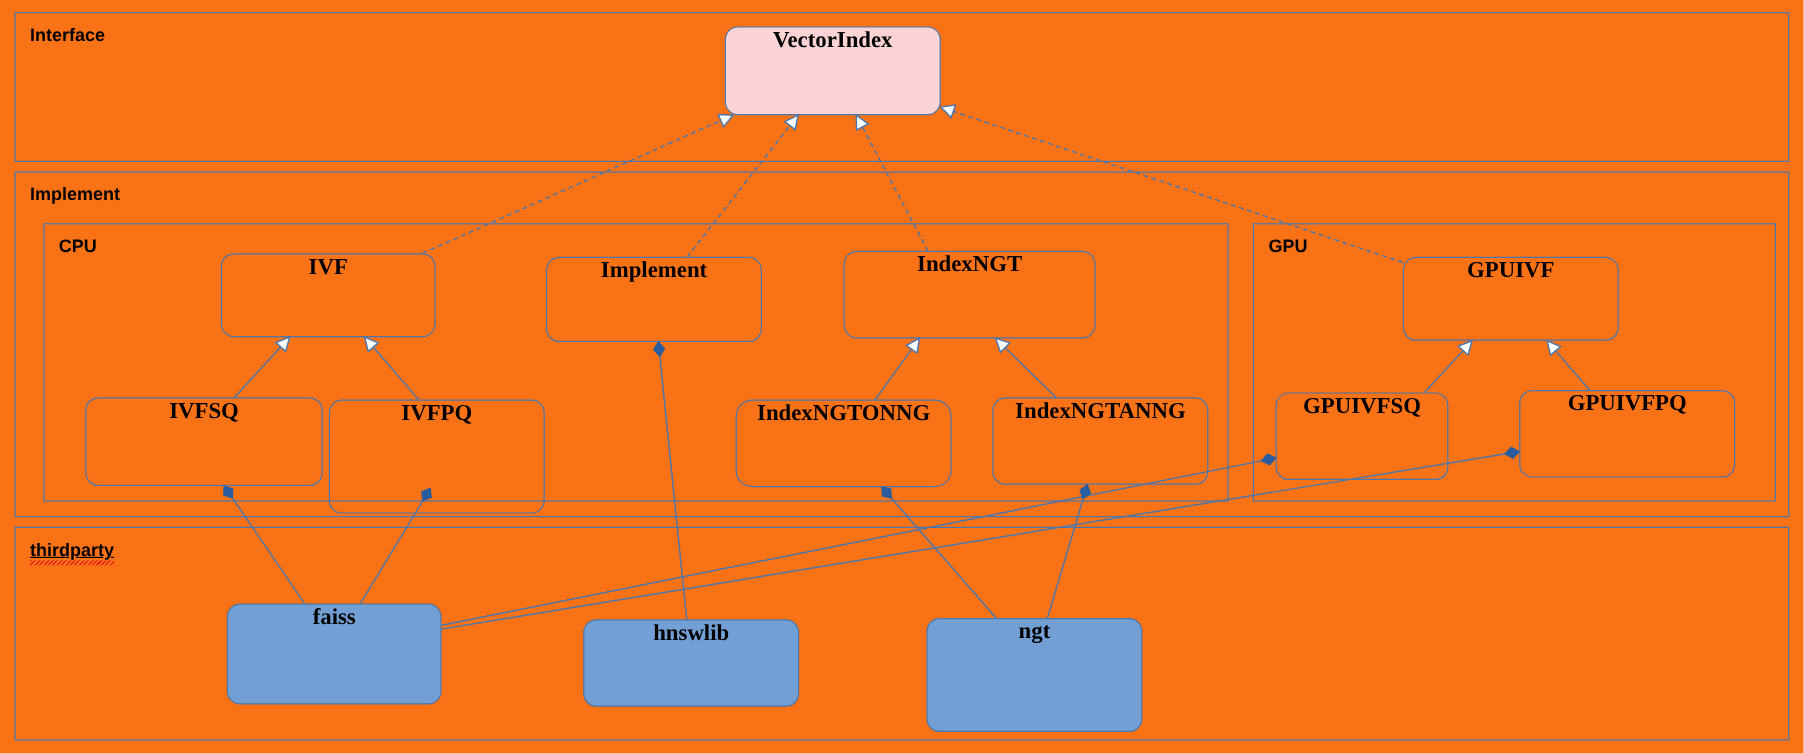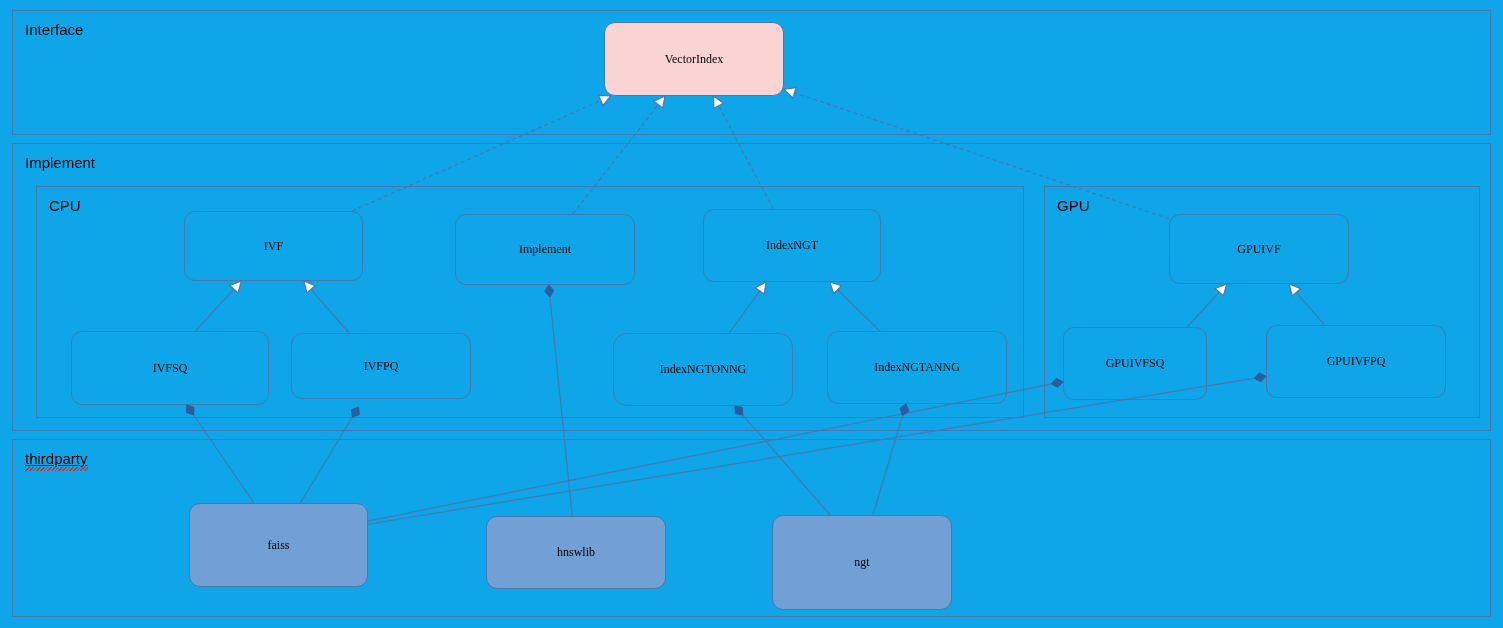--- a/index.html
+++ b/index.html
@@ -8,22 +8,23 @@
     padding: 0;
     background: #ffffff;
   }
   body {
     font-family: "Liberation Sans", sans-serif;
   }
   #canvas {
     position: relative;
     width: 1503px;
     height: 628px;
-    background: #0ea5e9;
+    background: #f97316;
     overflow: hidden;
+    font-weight: bold;
   }
   
   .pkg {
     position: absolute;
     border: 1px solid #4a77ad;
     background: transparent;
     box-sizing: border-box;
   }
   .pkg-label {
     position: absolute;
@@ -52,24 +53,24 @@
         transparent 1.2px, transparent 2.6px);
     opacity: .95;
   }
   
   .node {
     position: absolute;
     box-sizing: border-box;
     border: 1px solid #4a77ad;
     border-radius: 11px;
     display: flex;
-    align-items: center;
+    align-items: flex-start;
     justify-content: center;
     font-family: "Liberation Serif", serif;
-    font-size: 12px;
+    font-size: 19px;
     color: #000000;
     text-align: center;
     z-index: 5;
     user-select: none;
   }
   .node.interface  { background: #fad4d4; }
   .node.thirdparty { background: #72a0d4; }
 
   svg.edges {
     position: absolute;
@@ -144,30 +145,30 @@
   <div id="nodes">
       <div class="node interface" style="left: 604px; top: 22px; width: 180px; height: 74px;">
         <span>VectorIndex</span>
       </div>
       <div class="node implement" style="left: 184px; top: 211px; width: 179px; height: 70px;">
         <span>IVF</span>
       </div>
       <div class="node implement" style="left: 455px; top: 214px; width: 180px; height: 71px;">
         <span>Implement</span>
       </div>
-      <div class="node implement" style="left: 703px; top: 209px; width: 178px; height: 73px;">
+      <div class="node implement" style="left: 703px; top: 209px; width: 210px; height: 73px;">
         <span>IndexNGT</span>
       </div>
       <div class="node implement" style="left: 1169px; top: 214px; width: 180px; height: 70px;">
         <span>GPUIVF</span>
       </div>
       <div class="node implement" style="left: 71px; top: 331px; width: 198px; height: 74px;">
         <span>IVFSQ</span>
       </div>
-      <div class="node implement" style="left: 291px; top: 333px; width: 180px; height: 66px;">
+      <div class="node implement" style="left: 274px; top: 333px; width: 180px; height: 95px;">
         <span>IVFPQ</span>
       </div>
       <div class="node implement" style="left: 613px; top: 333px; width: 180px; height: 73px; border-radius: 14px;">
         <span>IndexNGTONNG</span>
       </div>
       <div class="node implement" style="left: 827px; top: 331px; width: 180px; height: 73px;">
         <span>IndexNGTANNG</span>
       </div>
       <div class="node implement" style="left: 1063px; top: 327px; width: 144px; height: 73px;">
         <span>GPUIVFSQ</span>

